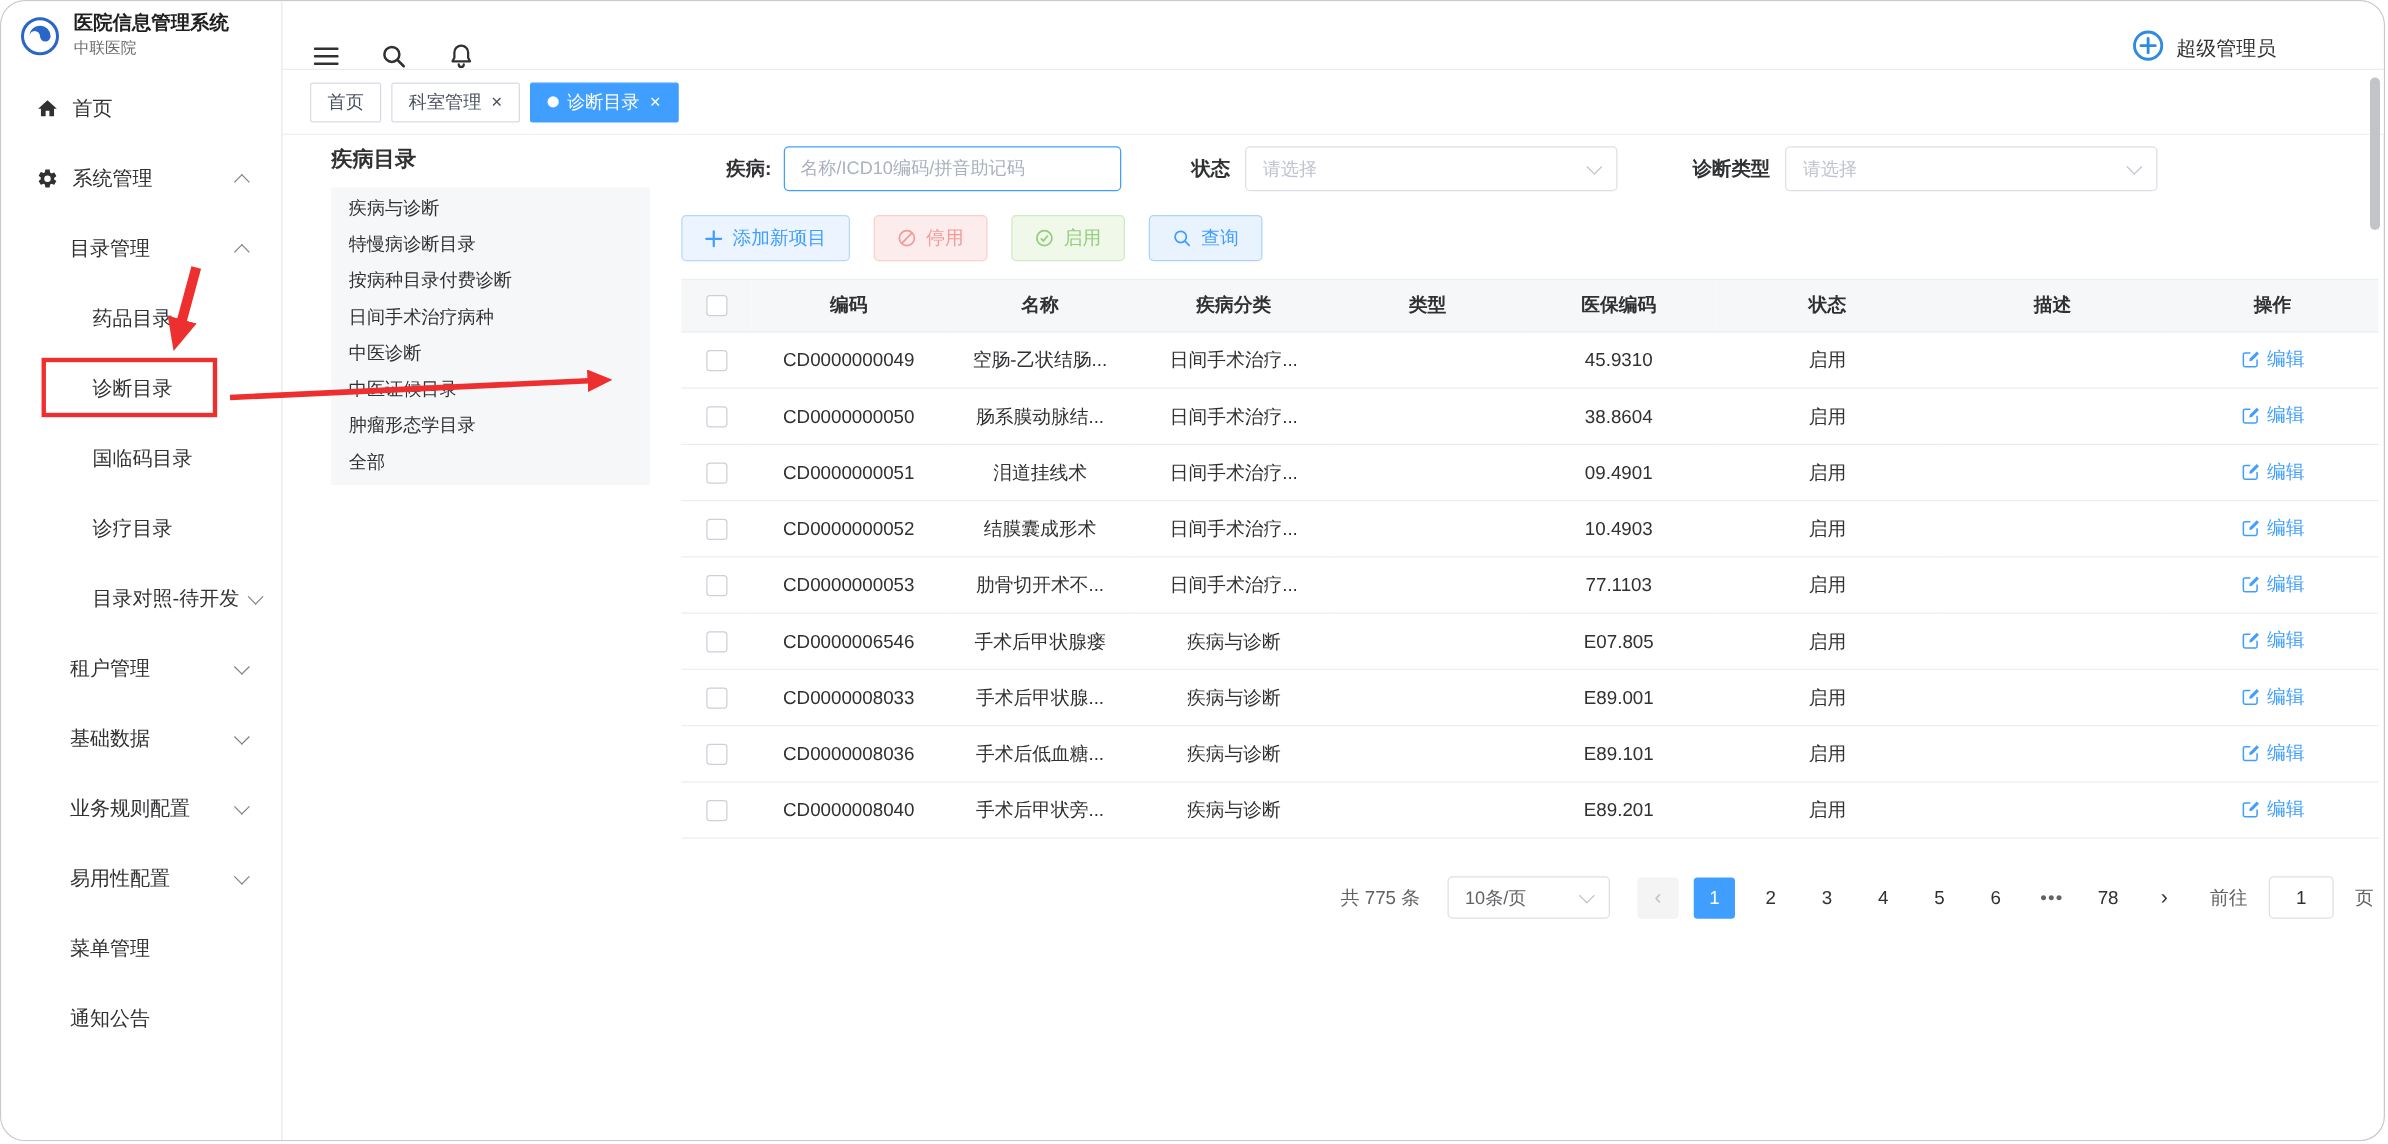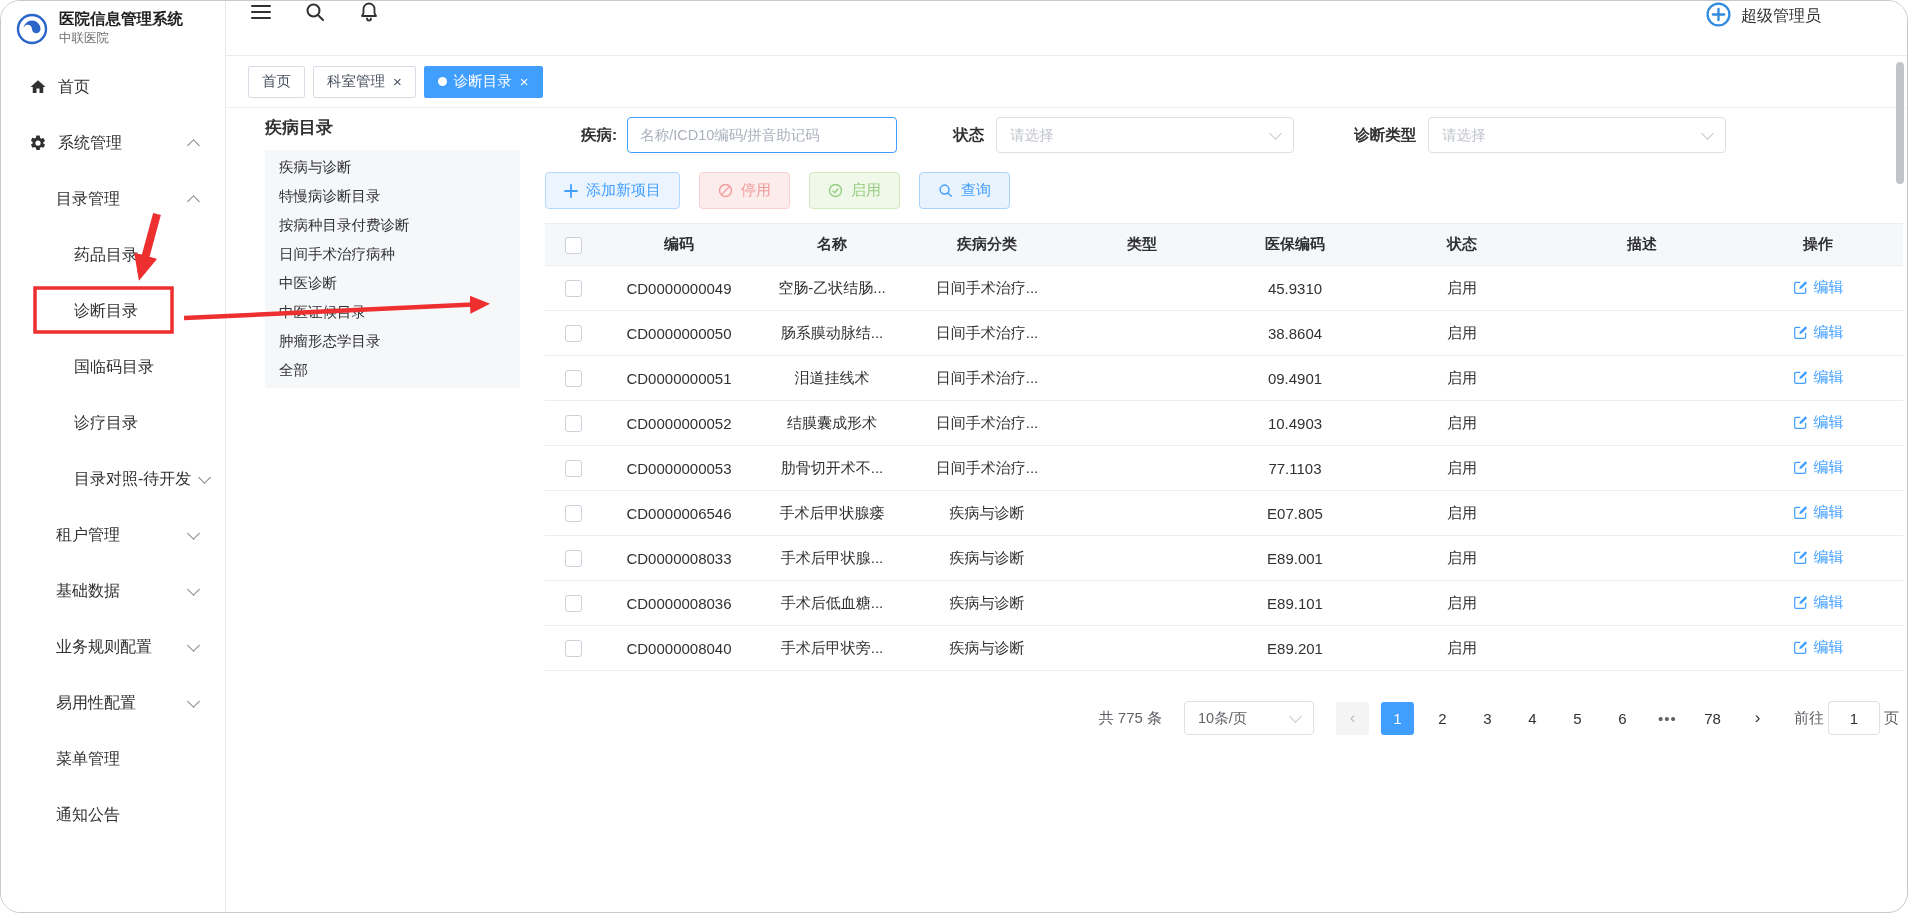--- a/index.html
+++ b/index.html
@@ -17,21 +17,21 @@
   .lvl0 { padding-left:28px; }
   .lvl1 { padding-left:55px; }
   .lvl2 { padding-left:73px; }
   .chev { width:9px; height:9px; border-right:1.8px solid #7d828a; border-bottom:1.8px solid #7d828a; display:inline-block; }
   .chev.up { transform:rotate(-135deg); margin-top:5px; }
   .chev.down { transform:rotate(45deg); margin-top:-4px; }
   .chev-wrap { position:absolute; right:27px; top:0; height:100%; display:flex; align-items:center; }
   .chev-inline { margin-left:9px; }
 
   
-  .topbar { position:absolute; left:225px; top:0; right:0; height:55px; background:#fff; border-bottom:1px solid #ececec; display:flex; align-items:flex-start; }
+  .topbar { position:absolute; left:225px; top:0; right:0; height:55px; background:#fff; border-bottom:1px solid #ececec; display:flex; align-items:flex-end; }
   .topbar-icons { display:flex; align-items:center; gap:34px; padding-left:25px; }
   .tb-icon { display:inline-flex; cursor:pointer; }
   .user-block { position:absolute; right:86px; display:flex; align-items:center; gap:9px; font-size:16px; color:#303133; cursor:pointer; }
 
   
   .tabbar { position:absolute; left:225px; top:55px; right:0; height:52px; background:#fff; display:flex; align-items:center; gap:8px; padding-left:22px; border-bottom:1px solid #f0f0f0; }
   .tab { height:32px; display:inline-flex; align-items:center; gap:7px; padding:0 13px; border:1px solid #d8dce5; border-radius:2px; background:#fff; font-size:14.5px; color:#495060; cursor:pointer; }
   .tab .close { font-size:15px; line-height:1; margin-left:1px; cursor:pointer; }
   .tab.active { background:#409eff; border-color:#409eff; color:#fff; }
   .tab .dot { width:9px; height:9px; border-radius:50%; background:#fff; }
@@ -72,21 +72,21 @@
   
   .pagination { margin-top:30px; display:flex; align-items:center; justify-content:flex-end; gap:12px; padding-right:6px; font-size:15px; color:#606266; }
   .pg-total { margin-right:10px; }
   .pg-size { width:130px; height:34px; margin-right:10px; }
   .pg-size .ph { color:#606266; }
   .pg-btn { min-width:33px; height:33px; display:inline-flex; align-items:center; justify-content:center; border-radius:3px; cursor:pointer; font-weight:500; color:#303133; }
   .pg-prev { background:#f4f4f5; color:#bcc0c8; font-size:17px; }
   .pg-next { font-size:17px; }
   .pg-num.active { background:#409eff; color:#fff; }
   .pg-ellipsis { letter-spacing:1px; color:#606266; }
-  .goto { display:flex; align-items:center; gap:4px; margin-left:8px; color:#606266; }
+  .goto { display:flex; align-items:center; gap:17px; margin-left:8px; color:#606266; }
   .goto-input { width:52px; height:34px; border:1px solid #dcdfe6; border-radius:4px; text-align:center; font-size:15px; color:#303133; outline:none; }
 
   
   .annotations { position:absolute; left:0; top:0; z-index:60; pointer-events:none; }
   .scroll-thumb { position:absolute; right:3px; top:61px; width:8px; height:122px; background:#c2c4ca; border-radius:4px; z-index:70; cursor:pointer; }
 </style>
 </head>
 <body>
 
 <div class="app">

